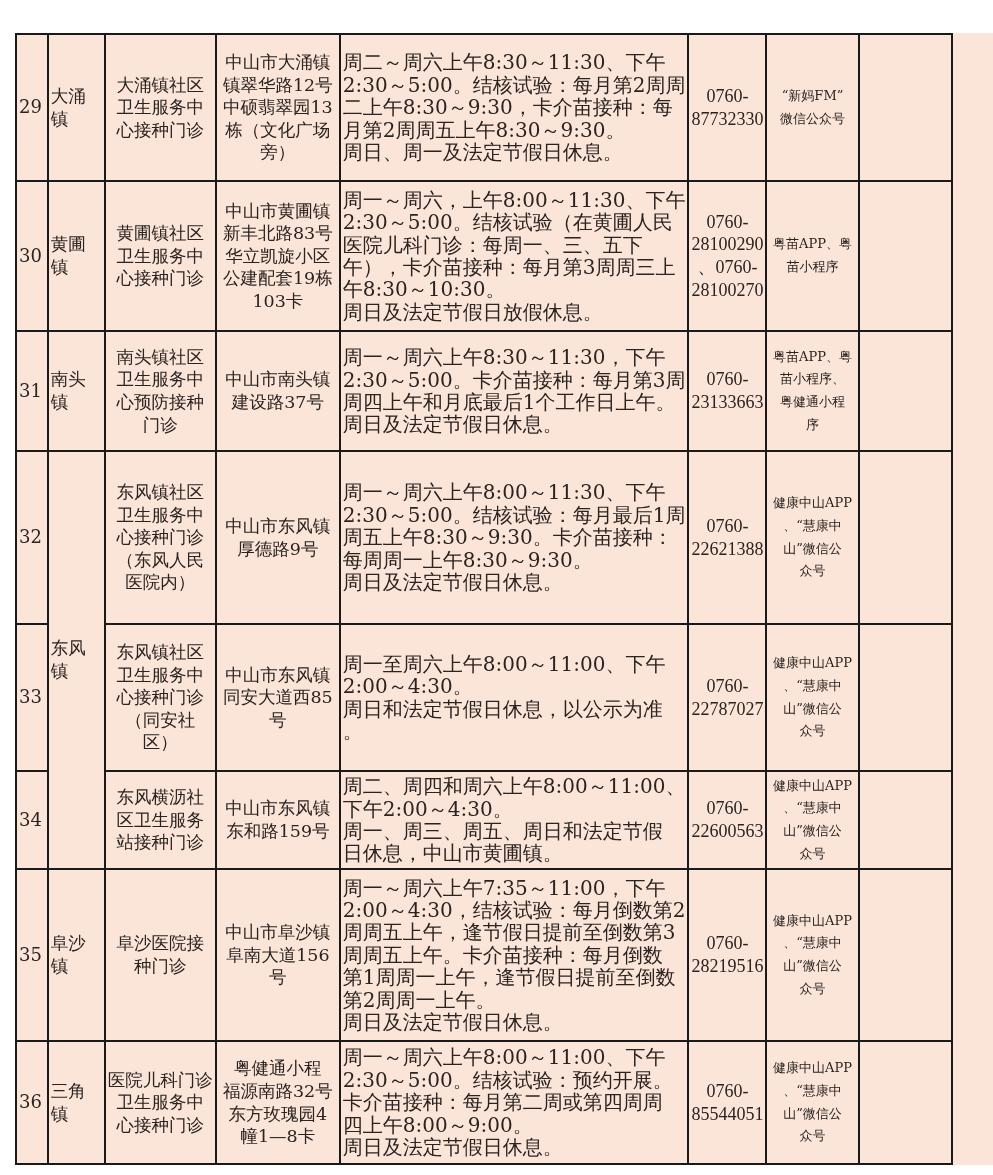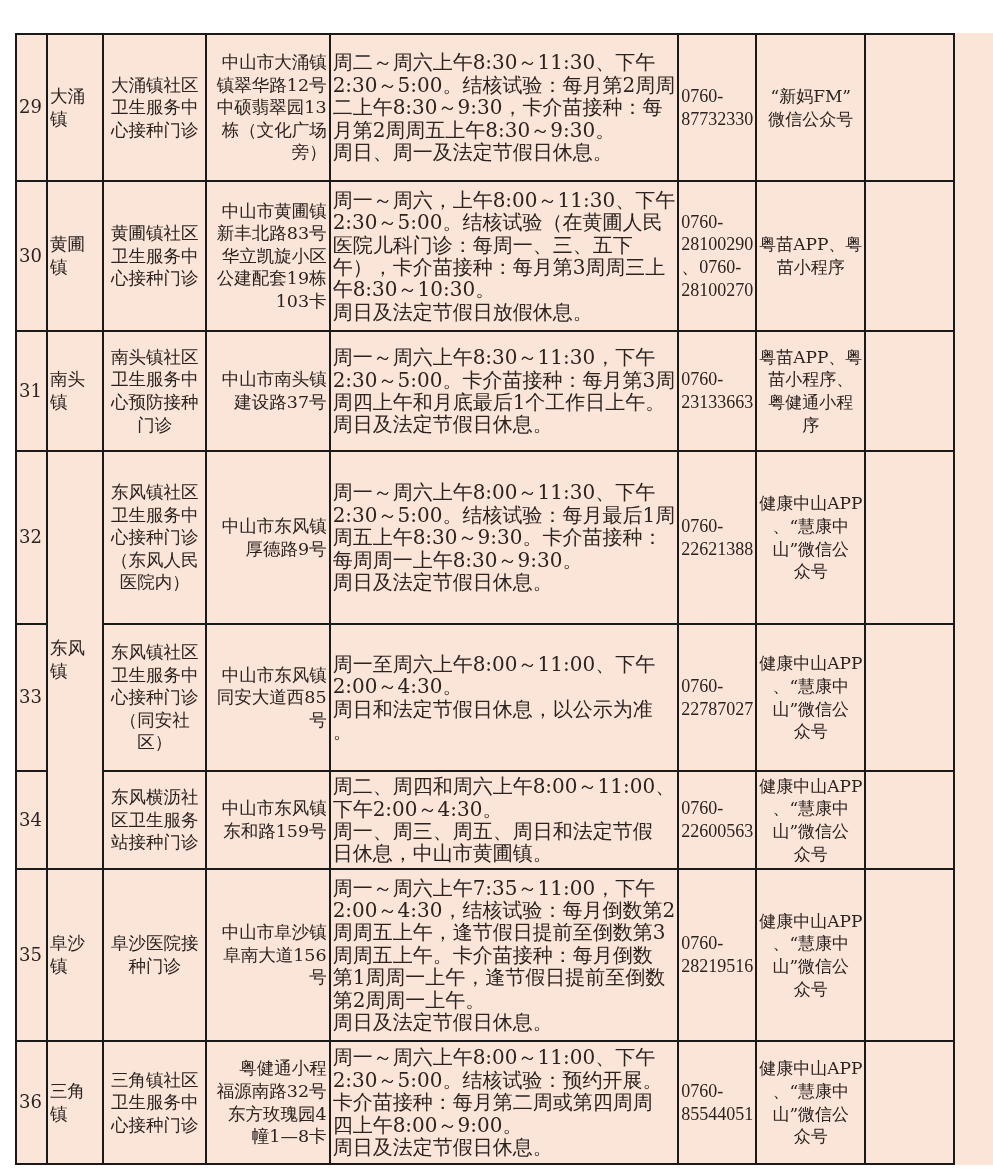--- a/index.html
+++ b/index.html
@@ -31,24 +31,24 @@
       font-size: 17.5px;
       line-height: 22.6px;
       vertical-align: middle;
       background: #fbe4d8;
       word-break: break-all;
       overflow: hidden;
     }
     td.c-no { font-size: 18px; }
     td.c-town { text-align: left; }
     td.c-clinic { text-align: center; }
-    td.c-addr { text-align: right; }
+    td.c-addr { text-align: center; }
     td.c-hours { text-align: left; font-size: 20px; line-height: 22.4px; }
-    td.c-phone { font-family: "Liberation Serif", "DejaVu Serif", serif; font-size: 18px; }
-    td.c-channel { text-align: center; font-size: 17px; }
+    td.c-phone { text-align: center; font-family: "Liberation Serif", "DejaVu Serif", serif; font-size: 18px; }
+    td.c-channel { text-align: center; font-size: 13px; }
     td.c-blank { }
     .line { display: block; white-space: nowrap; }
   </style>
 </head>
 <body>
 
 <div class="sheet">
   <table>
     <colgroup>
       <col style="width:37px">
@@ -310,21 +310,21 @@
         <td class="c-blank"></td>
       </tr>
 
       <tr style="height:123px">
         <td class="c-no">36</td>
         <td class="c-town">
           <span class="line">三角</span>
           <span class="line">镇</span>
         </td>
         <td class="c-clinic">
-          <span class="line">三角镇社区</span>
+          <span class="line">医院儿科门诊</span>
           <span class="line">卫生服务中</span>
           <span class="line">心接种门诊</span>
         </td>
         <td class="c-addr">
           <span class="line">粤健通小程</span>
           <span class="line">福源南路32号</span>
           <span class="line">东方玫瑰园4</span>
           <span class="line">幢1—8卡</span>
         </td>
         <td class="c-hours">

